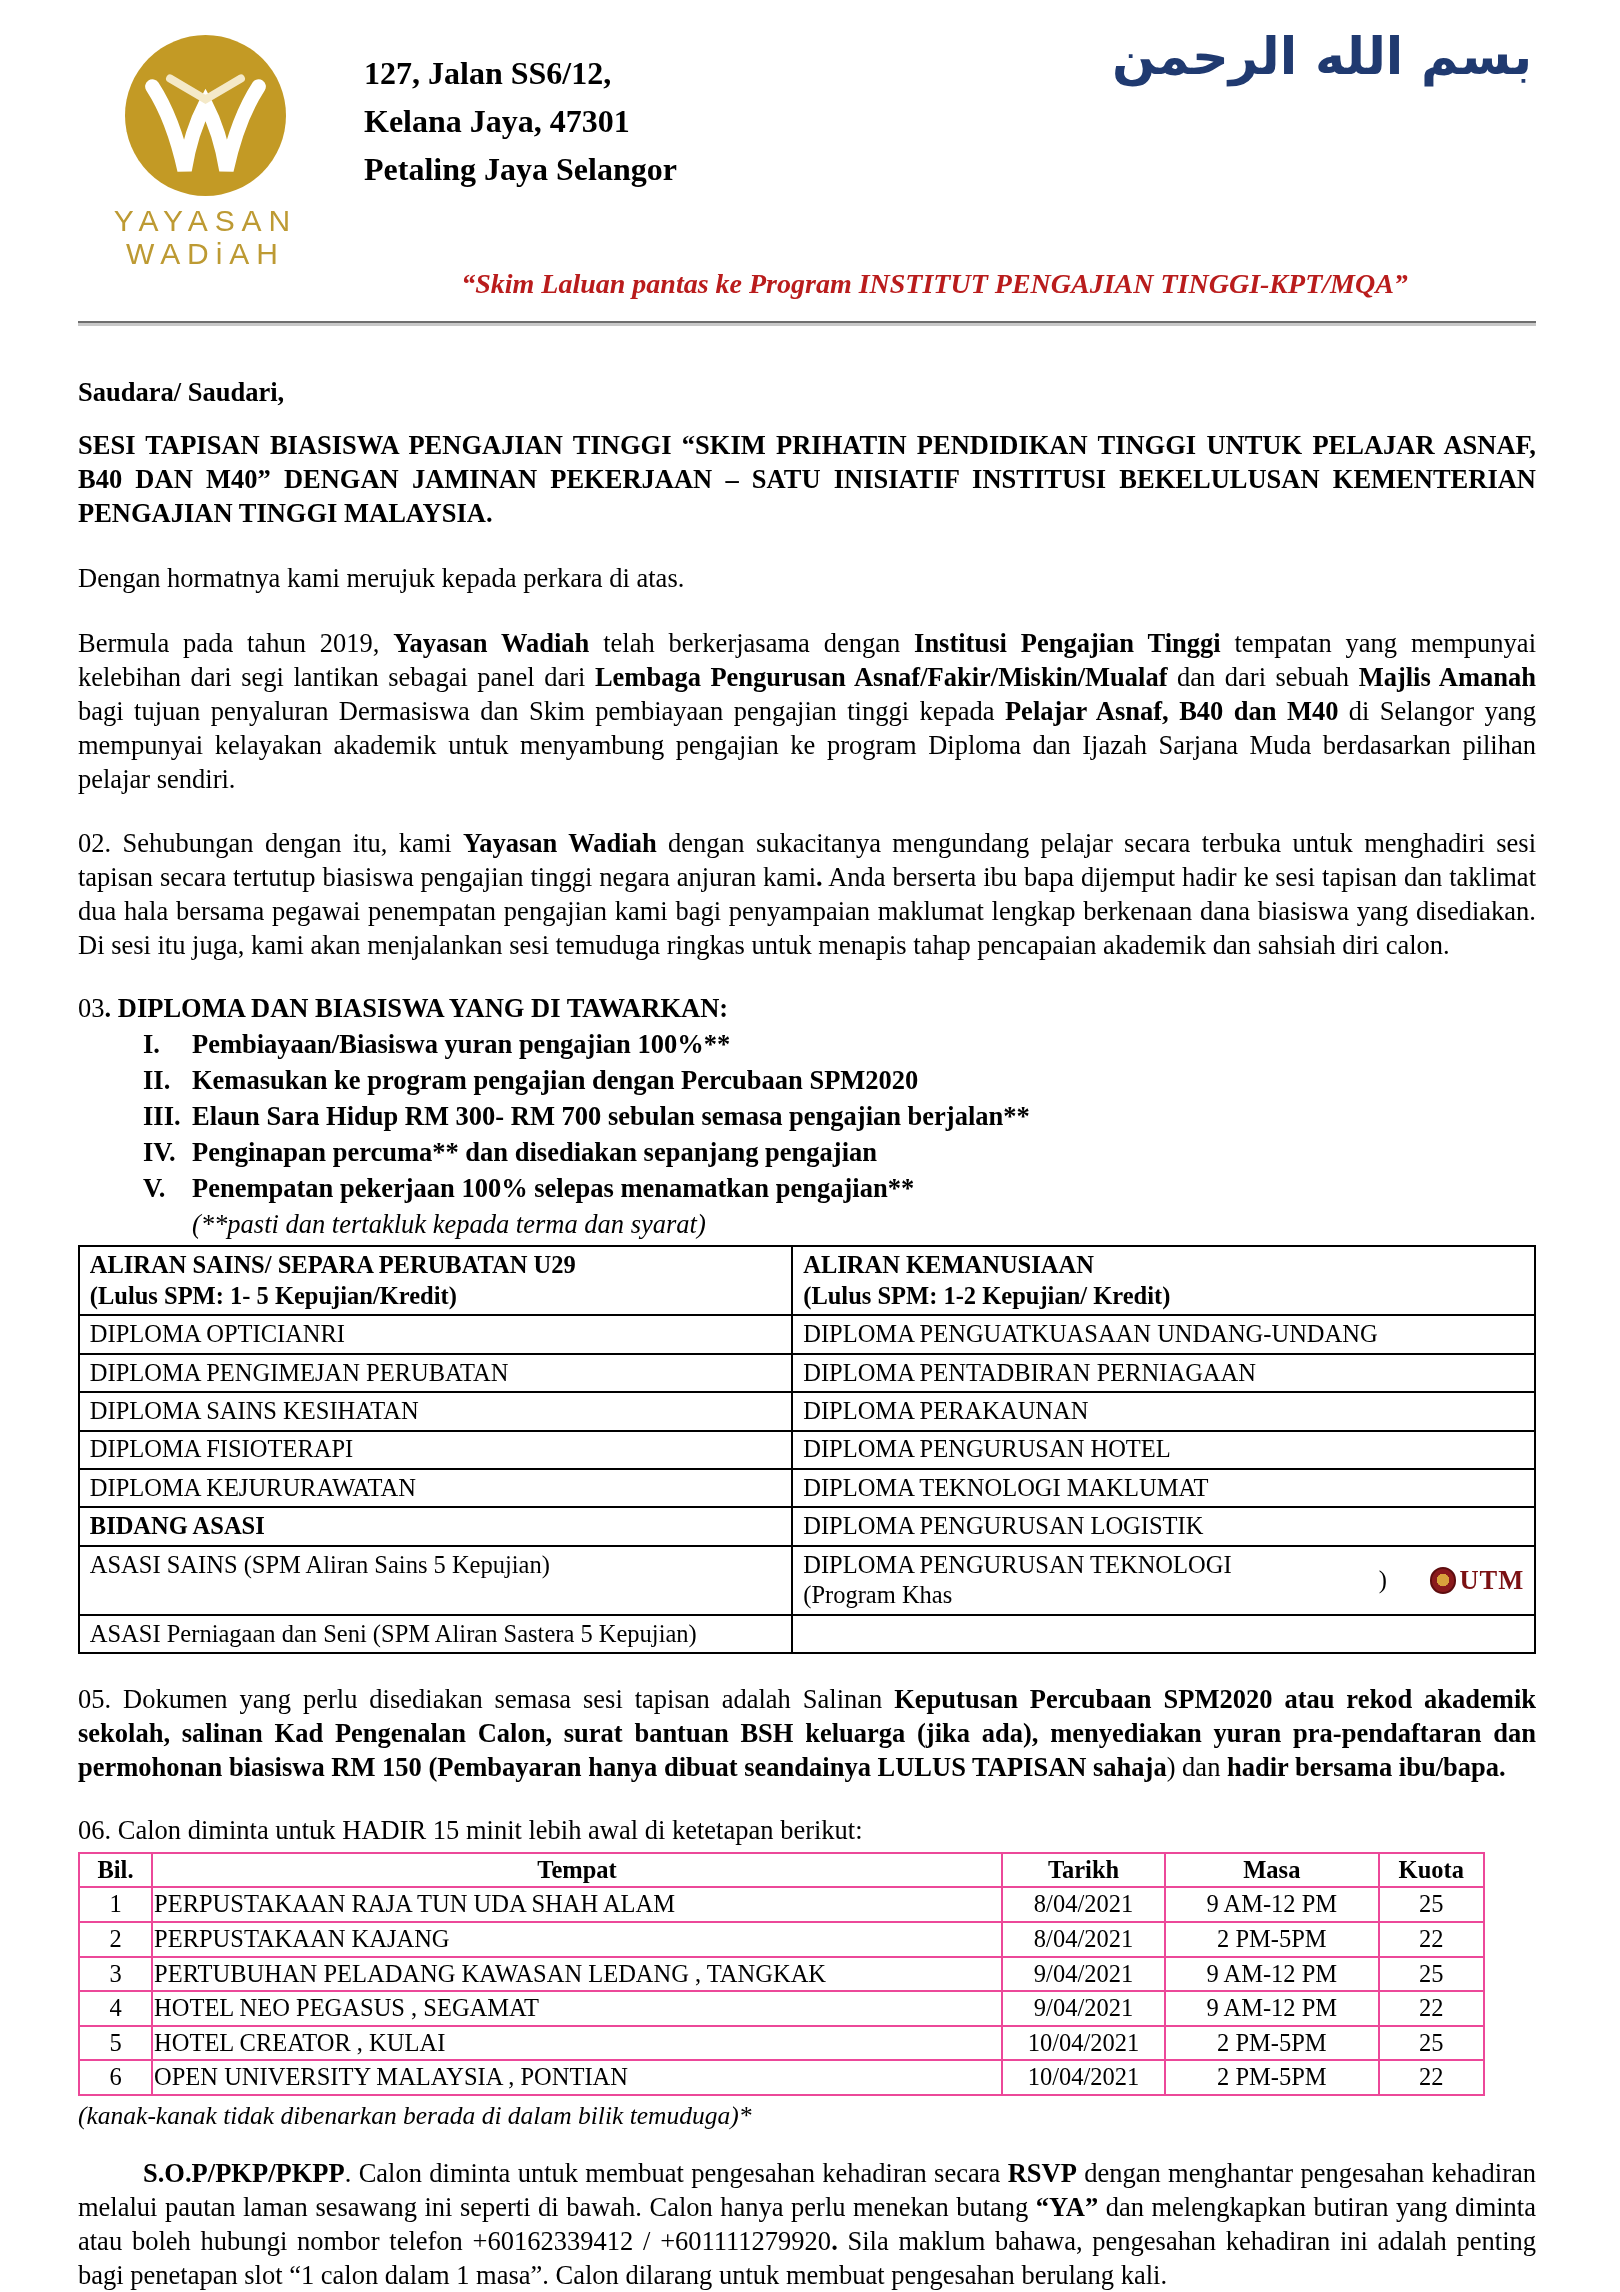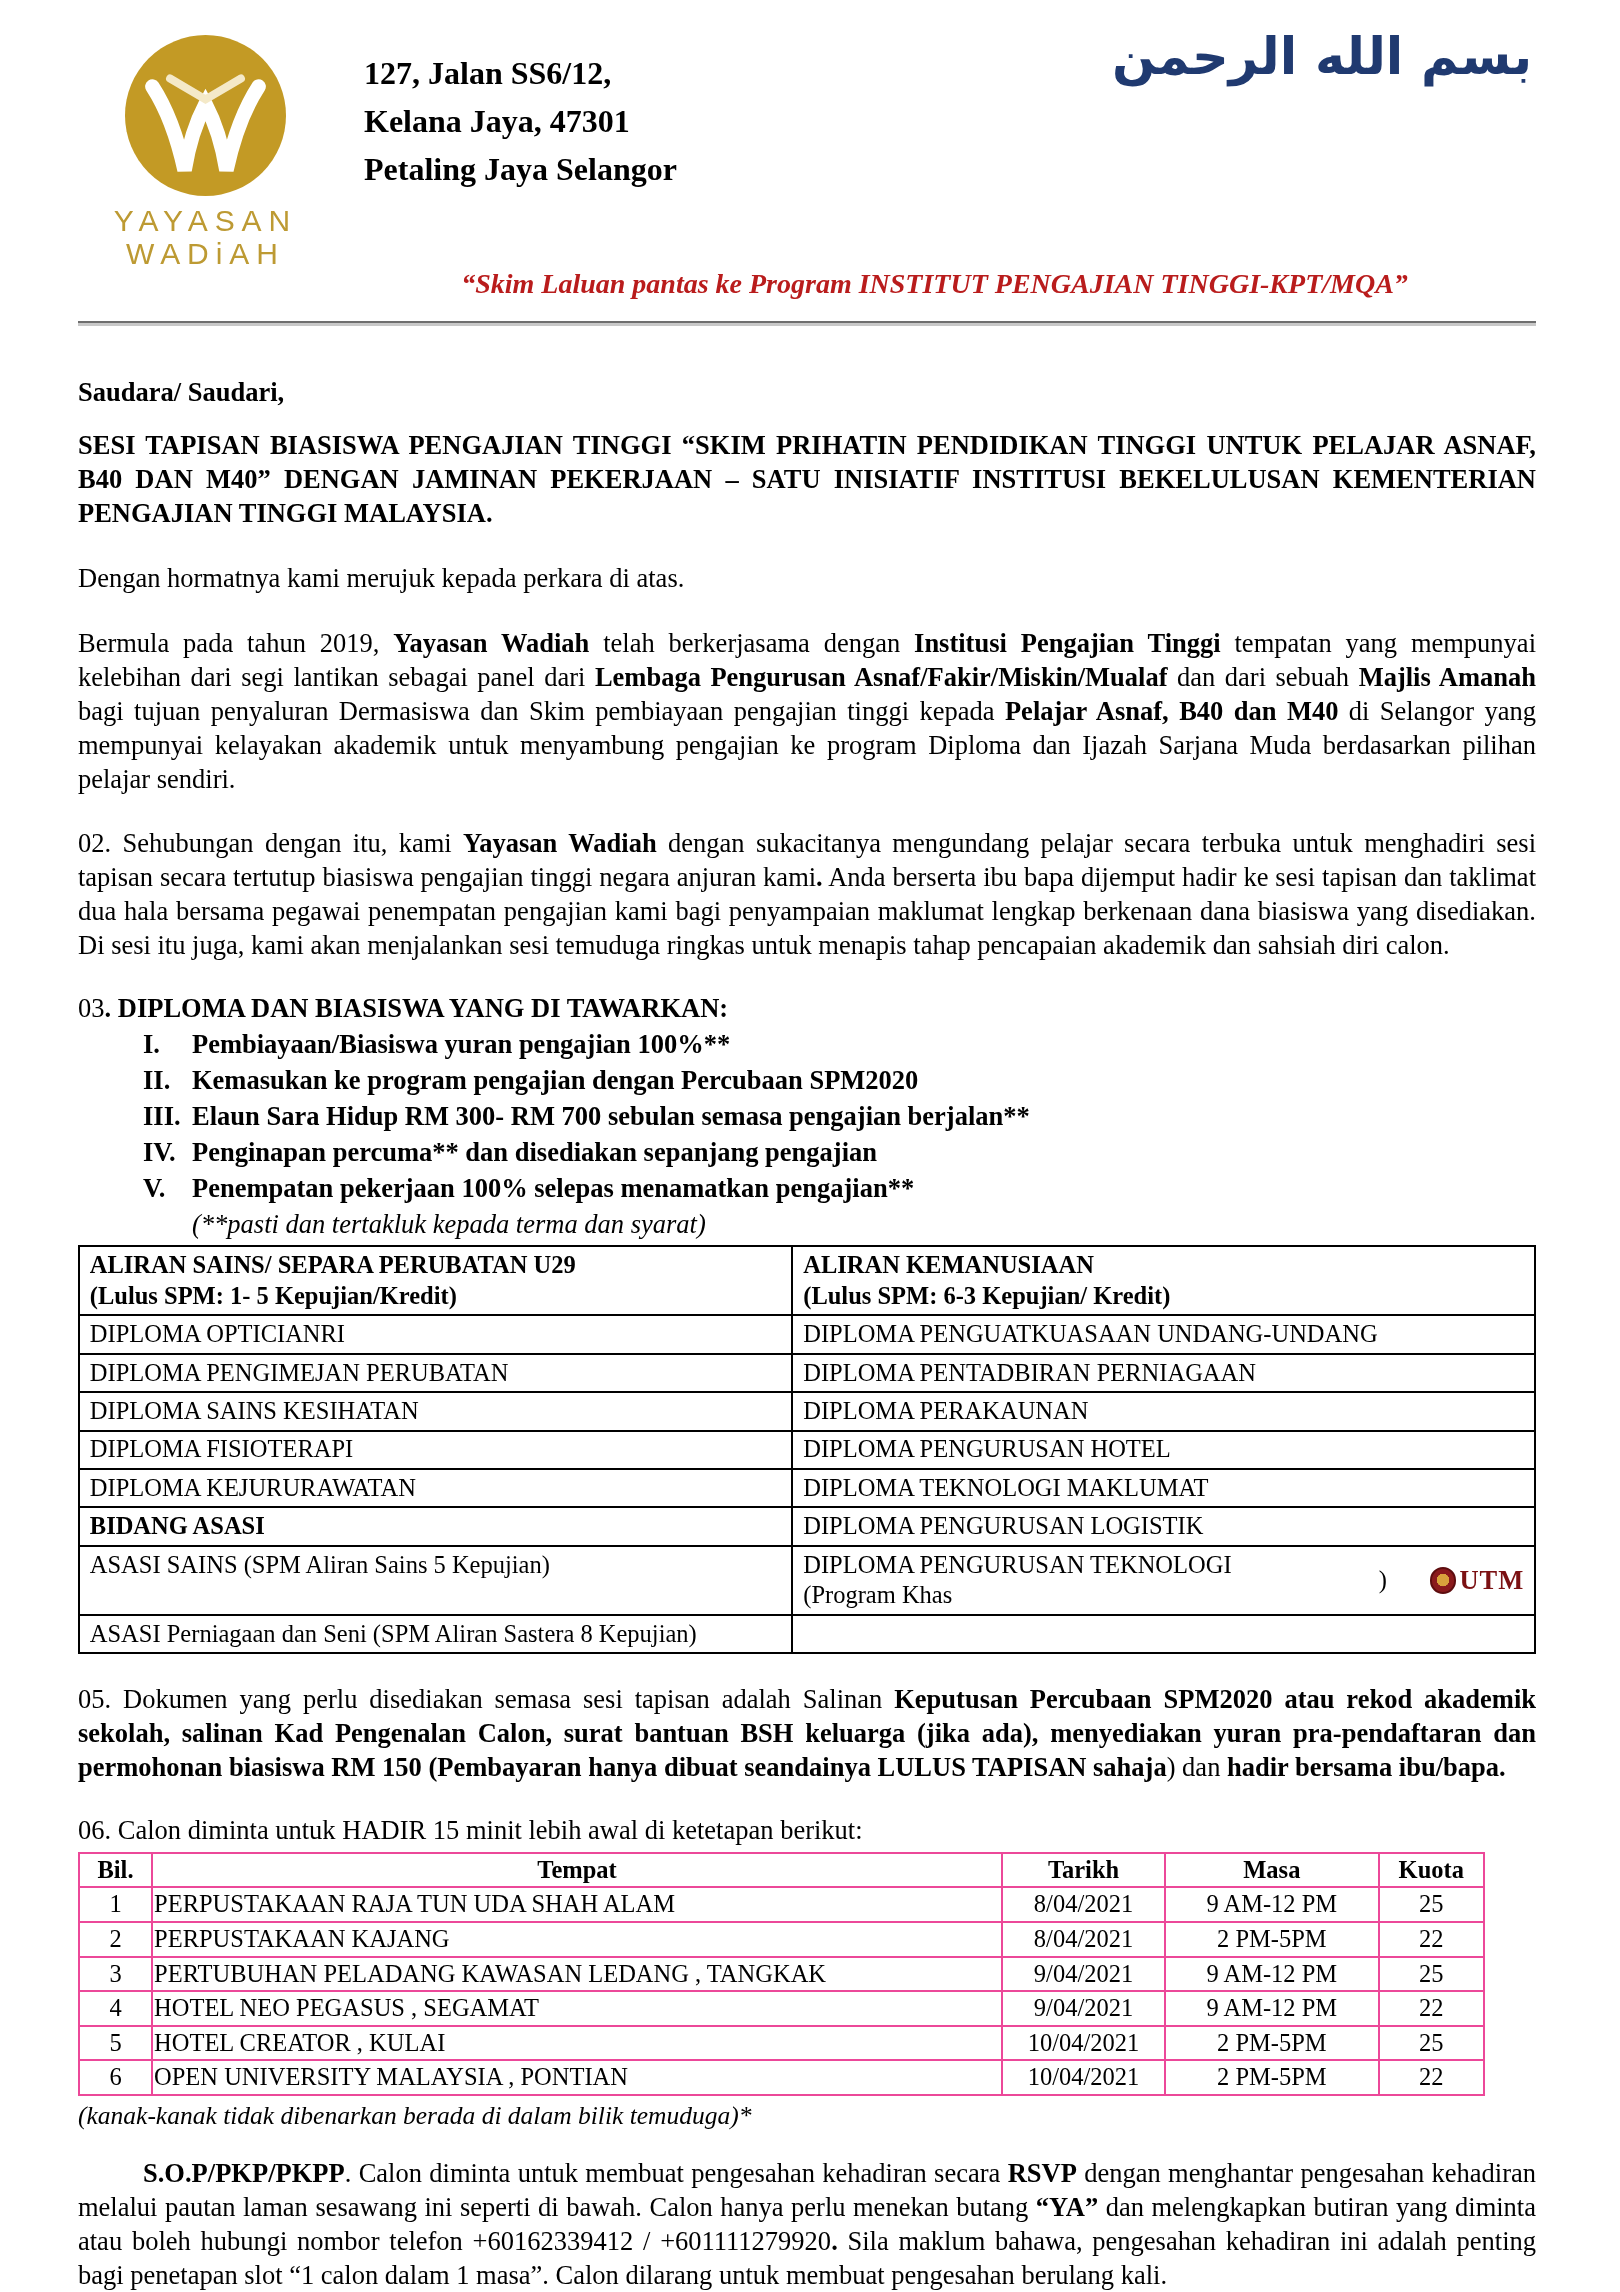--- a/index.html
+++ b/index.html
@@ -135,21 +135,21 @@
 
   <table class="t1">
     <tbody>
         <tr>
       <td class="c-left hdr">
         <div>ALIRAN SAINS/ SEPARA PERUBATAN U29</div>
         <div>(Lulus SPM: 1- 5 Kepujian/Kredit)</div>
       </td>
       <td class="hdr">
         <div>ALIRAN KEMANUSIAAN</div>
-        <div>(Lulus SPM: 6-3 Kepujian/ Kredit)</div>
+        <div>(Lulus SPM: 1-2 Kepujian/ Kredit)</div>
       </td>
     </tr>
     <tr>
       <td>DIPLOMA OPTICIANRI</td>
       <td>DIPLOMA PENGUATKUASAAN UNDANG-UNDANG</td>
     </tr>
     <tr>
       <td>DIPLOMA PENGIMEJAN PERUBATAN</td>
       <td>DIPLOMA PENTADBIRAN PERNIAGAAN</td>
     </tr>
@@ -176,21 +176,21 @@
           <span>DIPLOMA PENGURUSAN TEKNOLOGI (Program Khas</span>
           <span class="khas-paren">)</span>
           <span class="utm">
             <span class="utm-circle"></span>
             <span>UTM</span>
           </span>
         </div>
       </td>
     </tr>
     <tr>
-      <td>ASASI Perniagaan dan Seni (SPM Aliran Sastera 8 Kepujian)</td>
+      <td>ASASI Perniagaan dan Seni (SPM Aliran Sastera 5 Kepujian)</td>
       <td></td>
     </tr>
   </tbody>
     </table>
 
   <div class="para tight"><span>05. Dokumen yang perlu disediakan semasa sesi tapisan adalah Salinan </span><span style="font-weight: bold;">Keputusan Percubaan SPM2020 atau rekod akademik sekolah, salinan Kad Pengenalan Calon, surat bantuan BSH keluarga (jika ada), menyediakan yuran pra-pendaftaran dan permohonan biasiswa RM 150 (Pembayaran hanya dibuat seandainya LULUS TAPISAN sahaja</span><span>) dan </span><span style="font-weight: bold;">hadir bersama ibu/bapa.</span></div>
 
   <div class="h06">06. Calon diminta untuk HADIR 15 minit lebih awal di ketetapan berikut:</div>
 
   <table class="t2">

